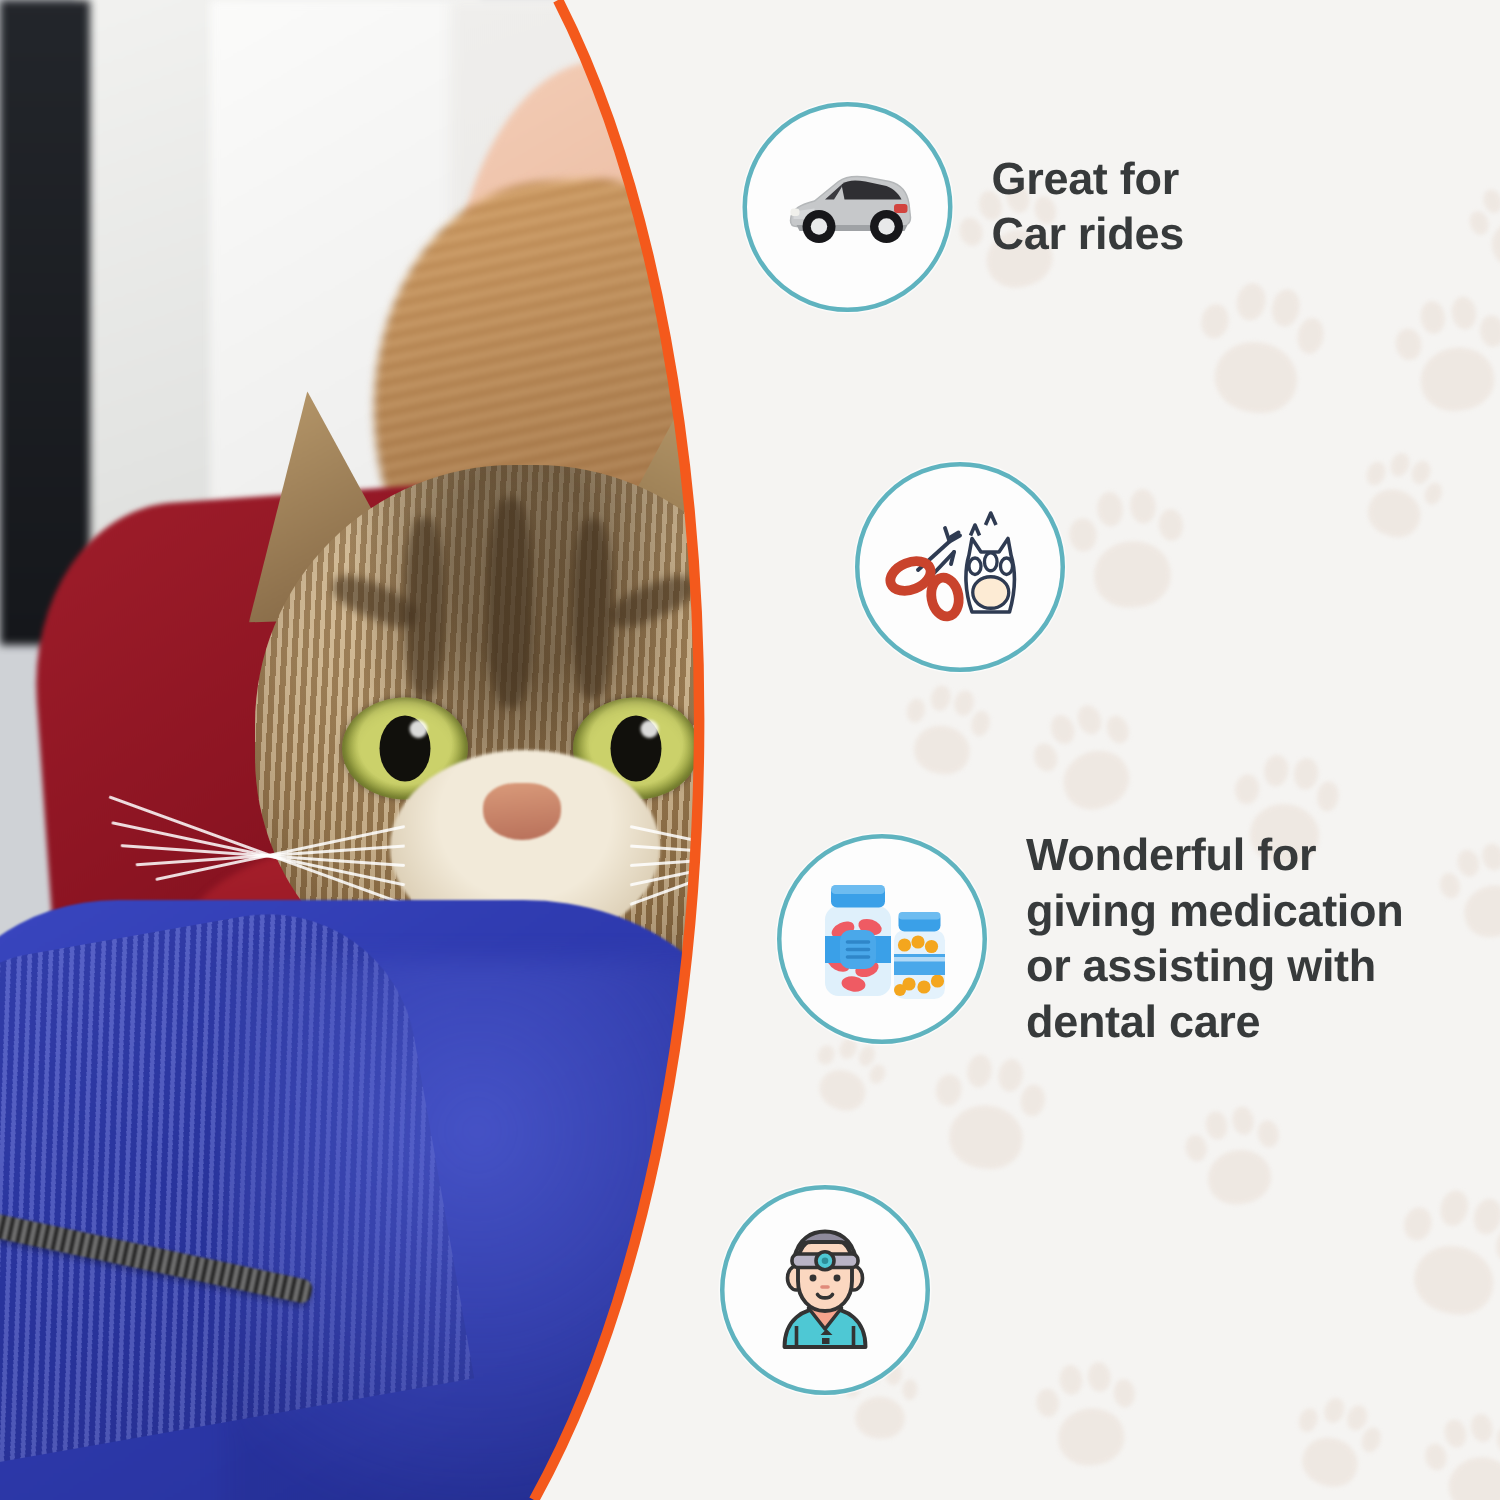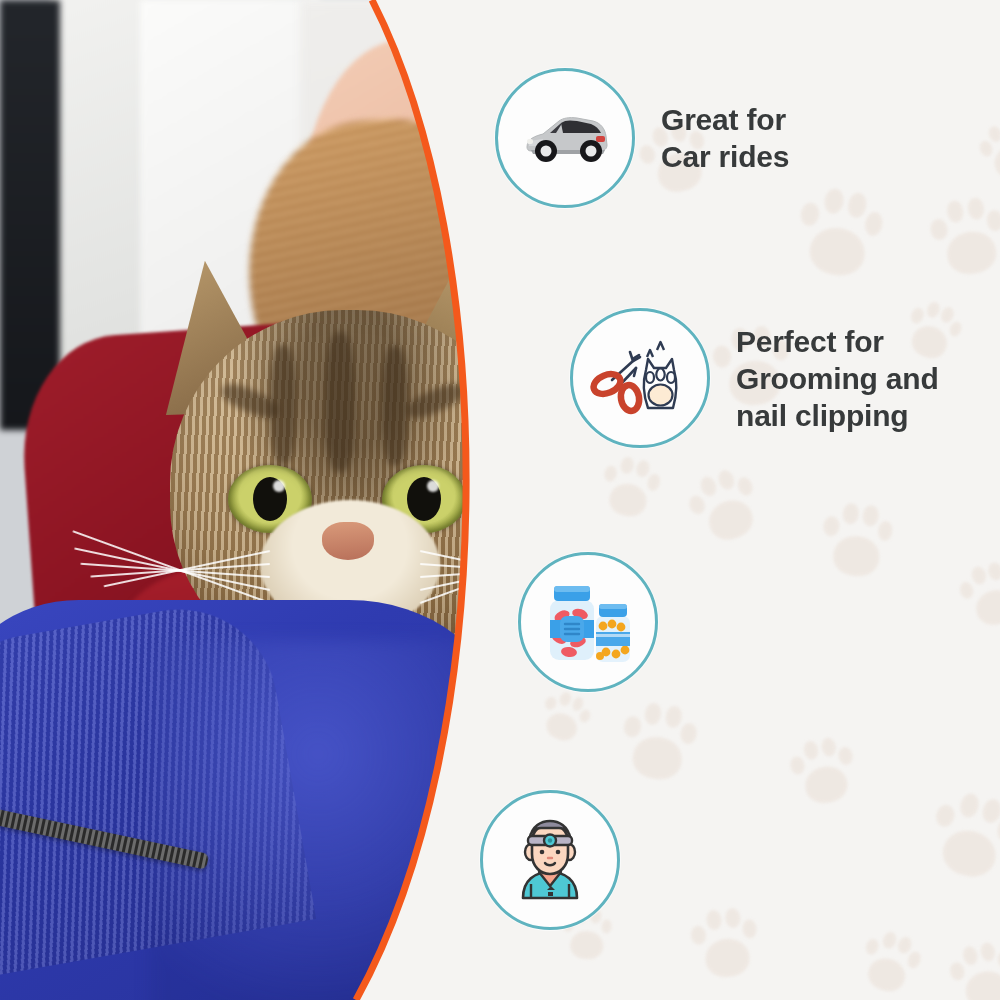--- a/index.html
+++ b/index.html
@@ -354,23 +354,20 @@
           <ellipse cx="70.5" cy="63" rx="12" ry="10.5" fill="#fdebd4" stroke="#2f3b52" stroke-width="2.2"></ellipse>
           <ellipse cx="60" cy="45.5" rx="4" ry="5.5" fill="#fff" stroke="#2f3b52" stroke-width="2.2"></ellipse>
           <ellipse cx="70.5" cy="42.5" rx="4.2" ry="6" fill="#fff" stroke="#2f3b52" stroke-width="2.2"></ellipse>
           <ellipse cx="81" cy="45.5" rx="4" ry="5.5" fill="#fff" stroke="#2f3b52" stroke-width="2.2"></ellipse>
           <g fill="none" stroke="#2f3b52" stroke-width="2.4" stroke-linejoin="round">
             <path d="M57 25 l3 -7 l3 7"></path>
               <path d="M67 18 l3.5 -8 l3.5 8"></path>
           </g>
         </svg>
       </div>
-      <div class="ftext">Perfect for
-Grooming and
-nail clipping</div>
     </div>
 
     <div class="feature f3">
       <div class="badge">
         <svg width="100" height="92" viewBox="0 0 100 92">
           <rect x="12" y="24" width="44" height="60" rx="9" fill="#dff0fb"></rect>
           <rect x="16" y="10" width="36" height="15" rx="4" fill="#3aa0e8"></rect>
           <rect x="16" y="10" width="36" height="6" rx="3" fill="#6dbcf0"></rect>
           <g fill="#ef5b63">
             <ellipse cx="24" cy="40" rx="8" ry="5" transform="rotate(-25 24 40)"></ellipse>
@@ -396,20 +393,24 @@
               <circle cx="83" cy="51" r="4.4"></circle>
             <circle cx="68" cy="76" r="4.4"></circle>
               <circle cx="78" cy="78" r="4.4"></circle>
               <circle cx="87" cy="74" r="4.4"></circle>
             <circle cx="62" cy="80" r="4"></circle>
           </g>
           <rect x="58" y="56" width="34" height="14" fill="#4aa8ea"></rect>
           <rect x="58" y="58" width="34" height="3" fill="#dff0fb" opacity=".7"></rect>
         </svg>
       </div>
+      <div class="ftext">Wonderful for
+giving medication
+or assisting with
+dental care</div>
     </div>
 
     <div class="feature f4">
       <div class="badge">
         <svg width="98" height="92" viewBox="0 0 98 92">
           <path d="M22 84 C22 66 34 58 49 58 C64 58 76 66 76 84 Z" fill="#4ec8d4" stroke="#333" stroke-width="2.6" stroke-linejoin="round"></path>
           <path d="M38 58 L49 72 L60 58 C58 55 40 55 38 58 Z" fill="#f6a48d" stroke="#333" stroke-width="2.4" stroke-linejoin="round"></path>
           <path d="M30 84 L30 70" stroke="#333" stroke-width="2.4"></path>
           <path d="M68 84 L68 70" stroke="#333" stroke-width="2.4"></path>
           <path d="M46 76 l4 -4 l4 4 l-8 0" fill="#333"></path>

